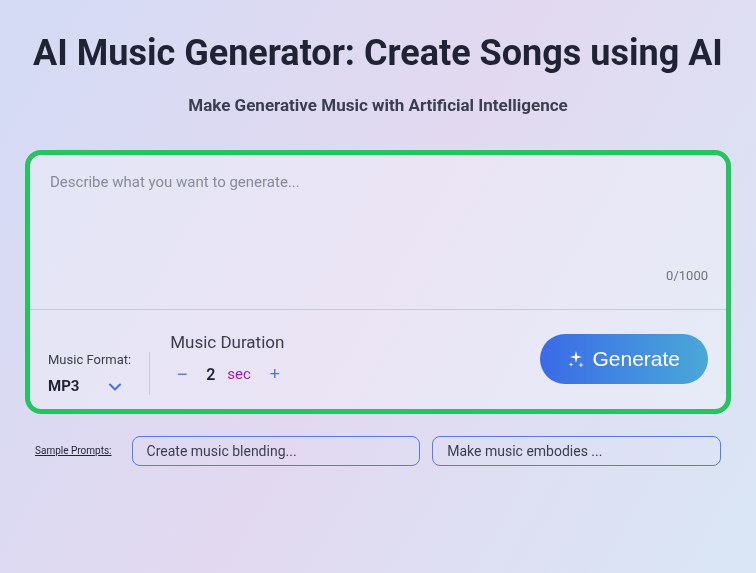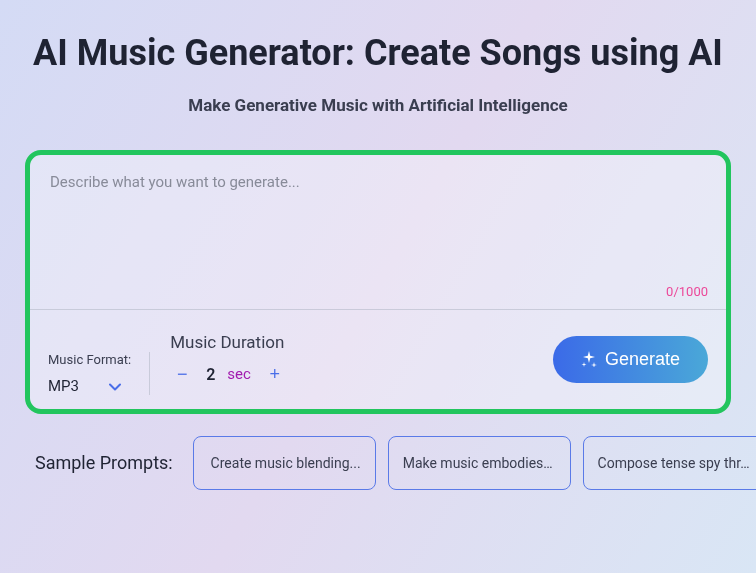--- a/index.html
+++ b/index.html
@@ -51,23 +51,23 @@
       resize: none;
       outline: none;
       color: #333;
     }
     .textarea::placeholder {
       color: #888b99;
     }
     .char-count {
       position: absolute;
       right: 18px;
-      bottom: 10px;
+      bottom: 26px;
       font-size: 13px;
-      color: #ec4899;
+      color: #737373;
     }
     .controls {
       display: flex;
       align-items: center;
       padding: 14px 18px;
       gap: 20px;
     }
     .format-group {
       display: flex;
       flex-direction: column;
@@ -79,21 +79,21 @@
     .format-label {
       font-size: 13px;
       color: #3a3e50;
     }
     .format-select {
       display: flex;
       align-items: center;
       gap: 30px;
       cursor: pointer;
       font-size: 15px;
-      font-weight: 400;
+      font-weight: 700;
       color: #1f2333;
     }
     .chevron {
       color: #4a6ee8;
     }
     .duration-group {
       display: flex;
       flex-direction: column;
       gap: 10px;
     }
@@ -128,58 +128,59 @@
       color: #a21caf;
     }
     .spacer {
       flex: 1;
     }
     .generate-btn {
       background: linear-gradient(90deg, #3b6ae8 0%, #4aa8d8 100%);
       border: none;
       border-radius: 26px;
       color: white;
-      font-size: 18px;
+      font-size: 21px;
       font-weight: 500;
       padding: 13px 28px;
       cursor: pointer;
       display: flex;
       align-items: center;
       gap: 8px;
     }
     .sparkle {
       display: inline-flex;
     }
     .prompts-row {
       display: flex;
       align-items: center;
       gap: 20px;
       margin-top: 22px;
       padding: 0 10px;
     }
     .prompts-label {
-      font-size: 18px;
+      font-size: 10px;
       color: #1f2333;
       white-space: nowrap;
+      text-decoration: underline;
     }
     .prompts-list {
       display: flex;
       gap: 12px;
       flex: 1;
     }
     .prompt-chip {
       flex: 1;
       border: 1px solid #5a7ae8;
       border-radius: 8px;
       background: transparent;
-      padding: 18px 14px;
+      padding: 6px 14px;
       font-size: 14px;
       color: #3a3e50;
       cursor: pointer;
-      text-align: right;
+      text-align: left;
       white-space: nowrap;
       overflow: hidden;
       text-overflow: ellipsis;
       font-family: inherit;
     }
   </style>
 </head>
 <body>
 
 <h1 class="title">AI Music Generator: Create Songs using AI</h1>
@@ -221,15 +222,14 @@
       <span>Generate</span>
     </button>
   </div>
 </div>
 
 <div class="prompts-row">
   <span class="prompts-label">Sample Prompts:</span>
   <div class="prompts-list">
     <button class="prompt-chip">Create music blending...</button>
     <button class="prompt-chip">Make music embodies ...</button>
-    <button class="prompt-chip">Compose tense spy thr...</button>
   </div>
 </div>
 
 </body></html>

